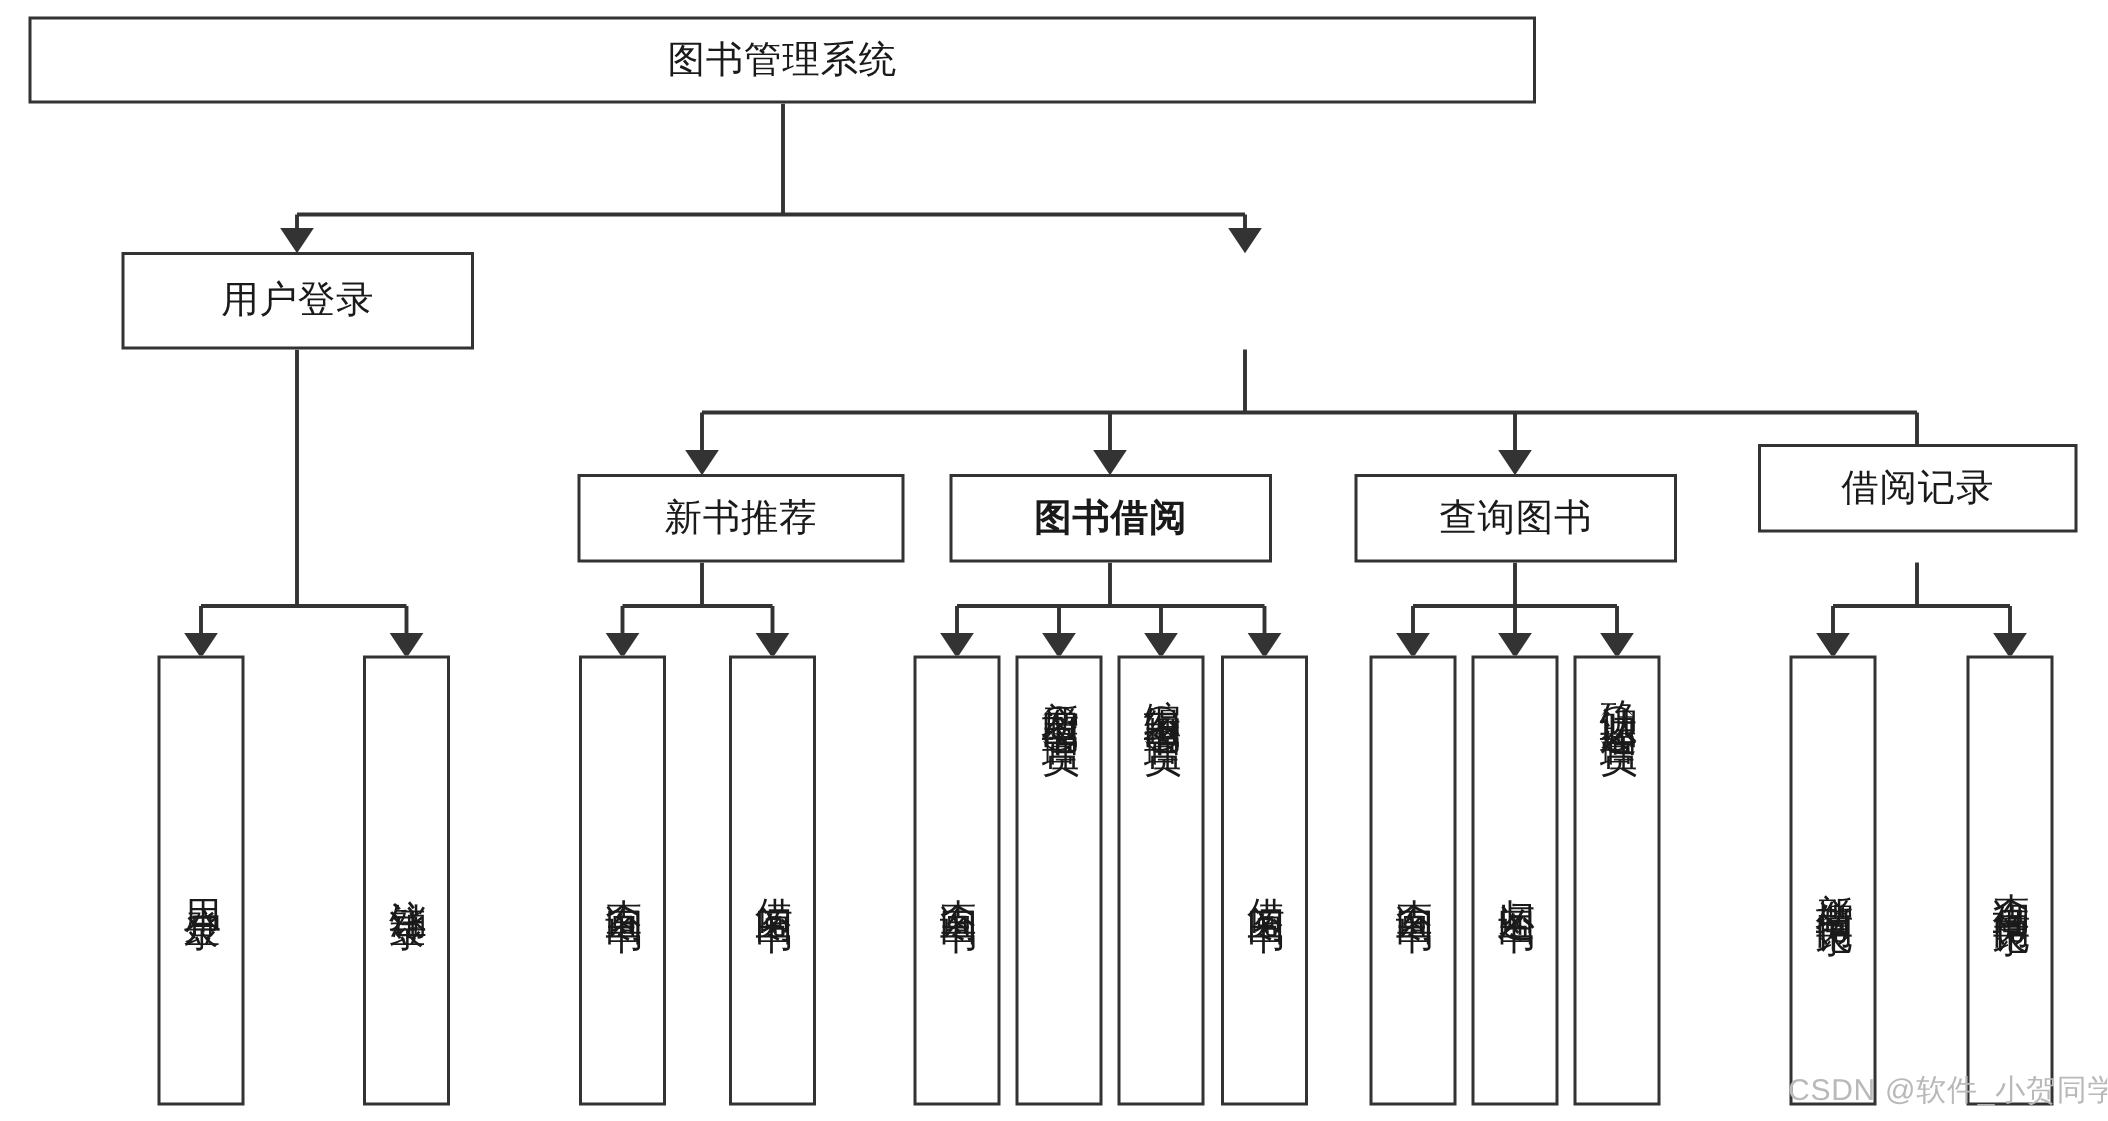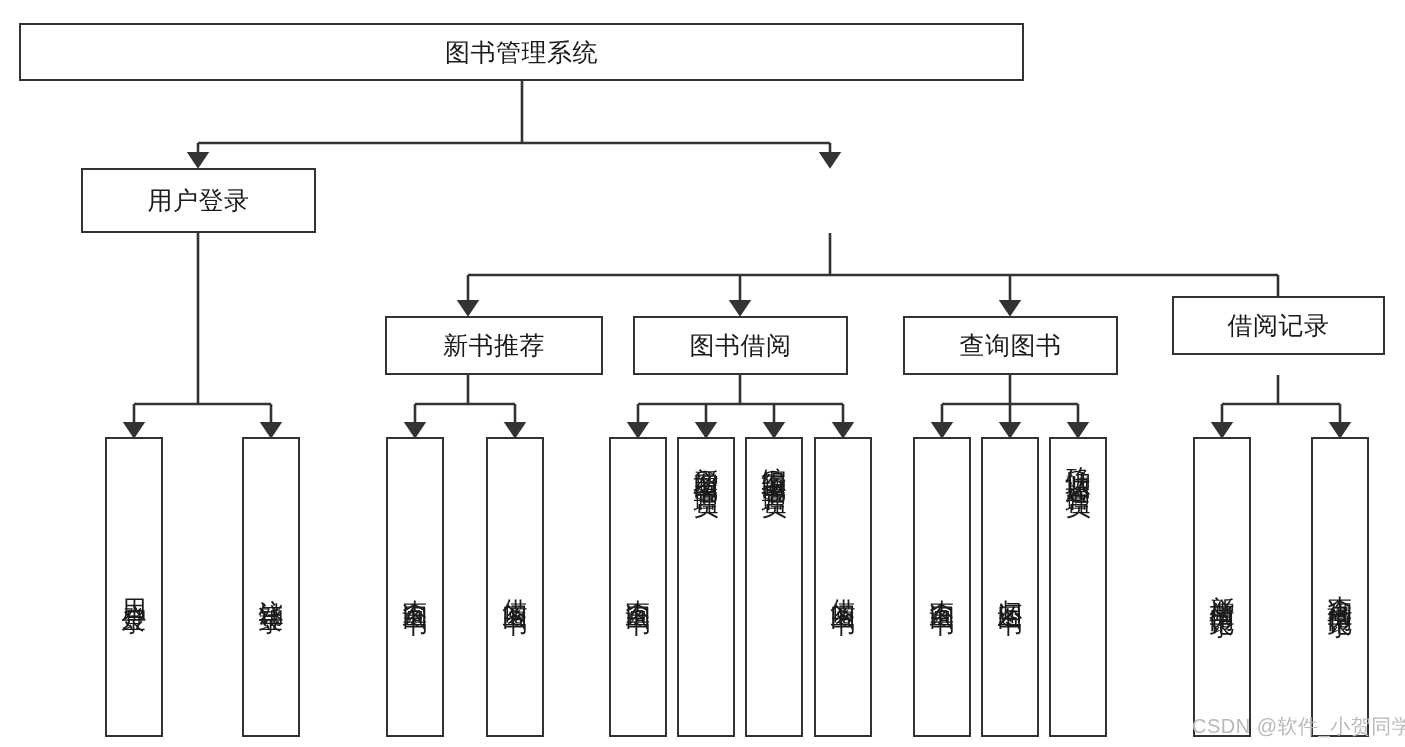--- a/index.html
+++ b/index.html
@@ -120,32 +120,32 @@
       <path d="M1010,404 L1010,430" marker-end="url(#arrow)"></path>
       <path d="M1078,404 L1078,430" marker-end="url(#arrow)"></path>
 
       <path d="M1278,375 L1278,404"></path>
       <path d="M1222,404 L1340,404"></path>
       <path d="M1222,404 L1222,430" marker-end="url(#arrow)"></path>
       <path d="M1340,404 L1340,430" marker-end="url(#arrow)"></path>
     </g>
   </svg>
 
-  <div class="node root horizontal" style="left:19px; top:11px; width:1005px; height:58px;margin-top:12px;">
+  <div class="node root horizontal" style="left:19px; top:11px; width:1005px; height:58px;">
     <span class="node-label">图书管理系统</span>
   </div>
 
   <div class="node horizontal" style="left:81px; top:168px; width:235px; height:65px;">
     <span class="node-label">用户登录</span>
   </div>
 
   <div class="node horizontal" style="left:361px; top:316px; width:218px; height:59px;margin-left:24px;">
     <span class="node-label">新书推荐</span>
   </div>
-  <div class="node horizontal" style="left:633px; top:316px; width:215px; height:59px;">
+  <div class="node horizontal" style="left:633px; top:316px; width:215px; height:59px;font-weight:bold;">
     <span class="node-label">图书借阅</span>
   </div>
   <div class="node horizontal" style="left:903px; top:316px; width:215px; height:59px;">
     <span class="node-label">查询图书</span>
   </div>
   <div class="node horizontal" style="left:1172px; top:296px; width:213px; height:59px;">
     <span class="node-label">借阅记录</span>
   </div>
 
   <div class="node vertical centered" style="left:105px; top:437px; width:58px; height:300px;">

